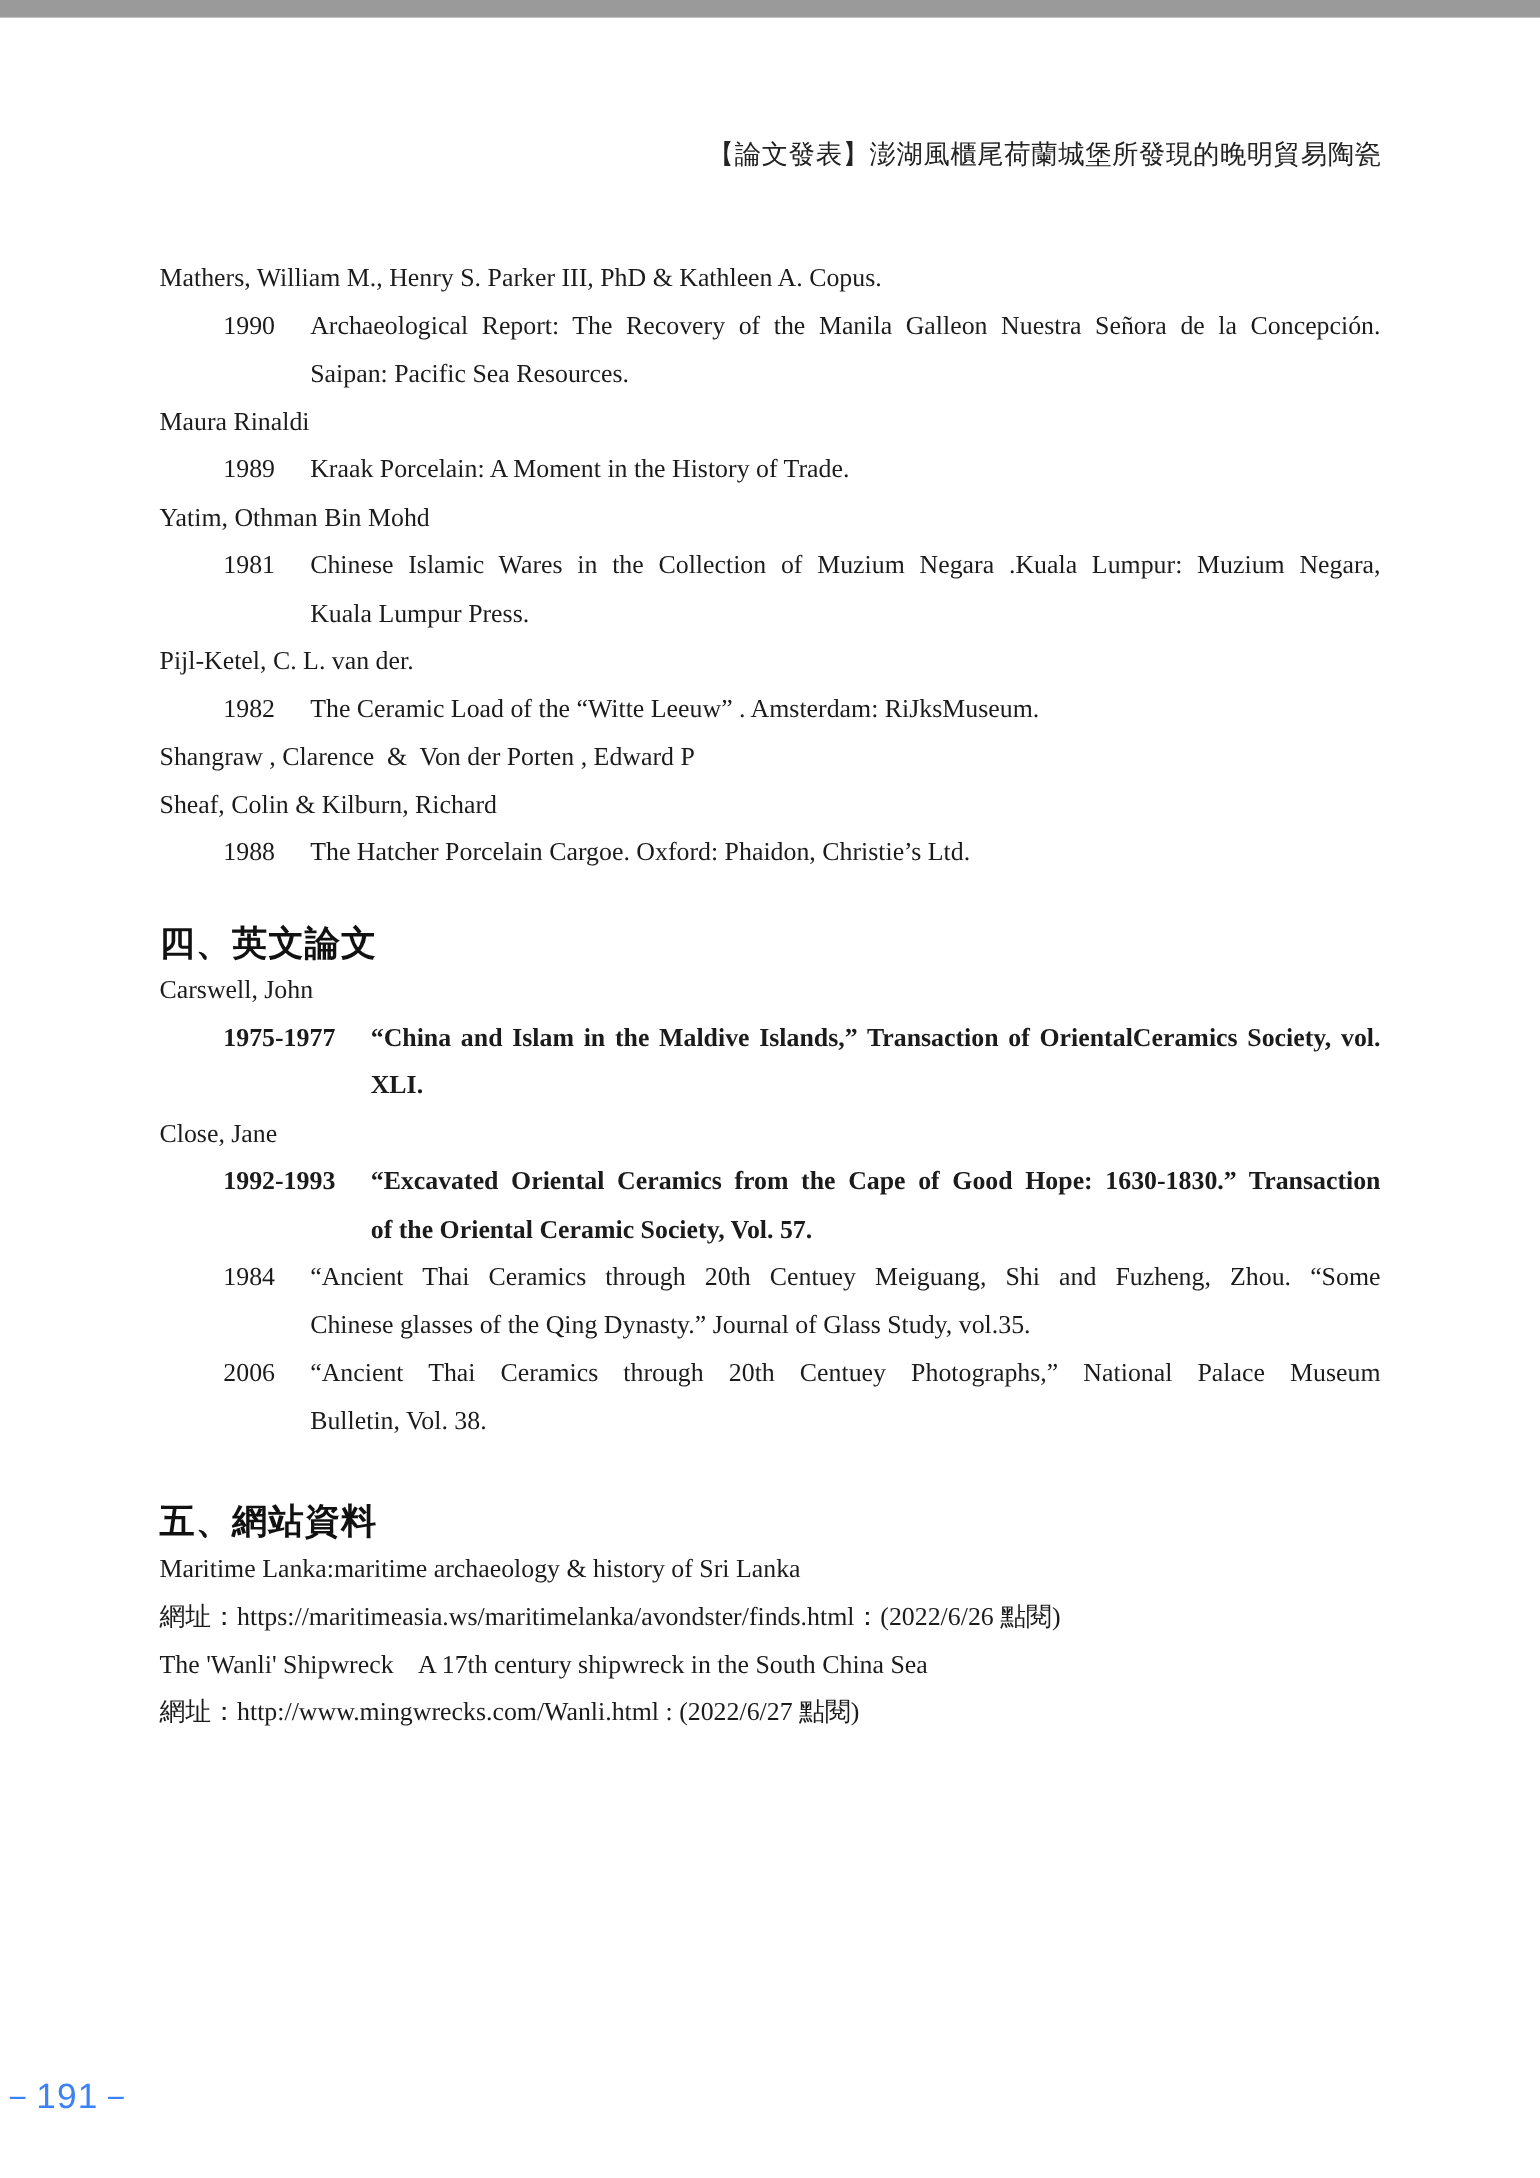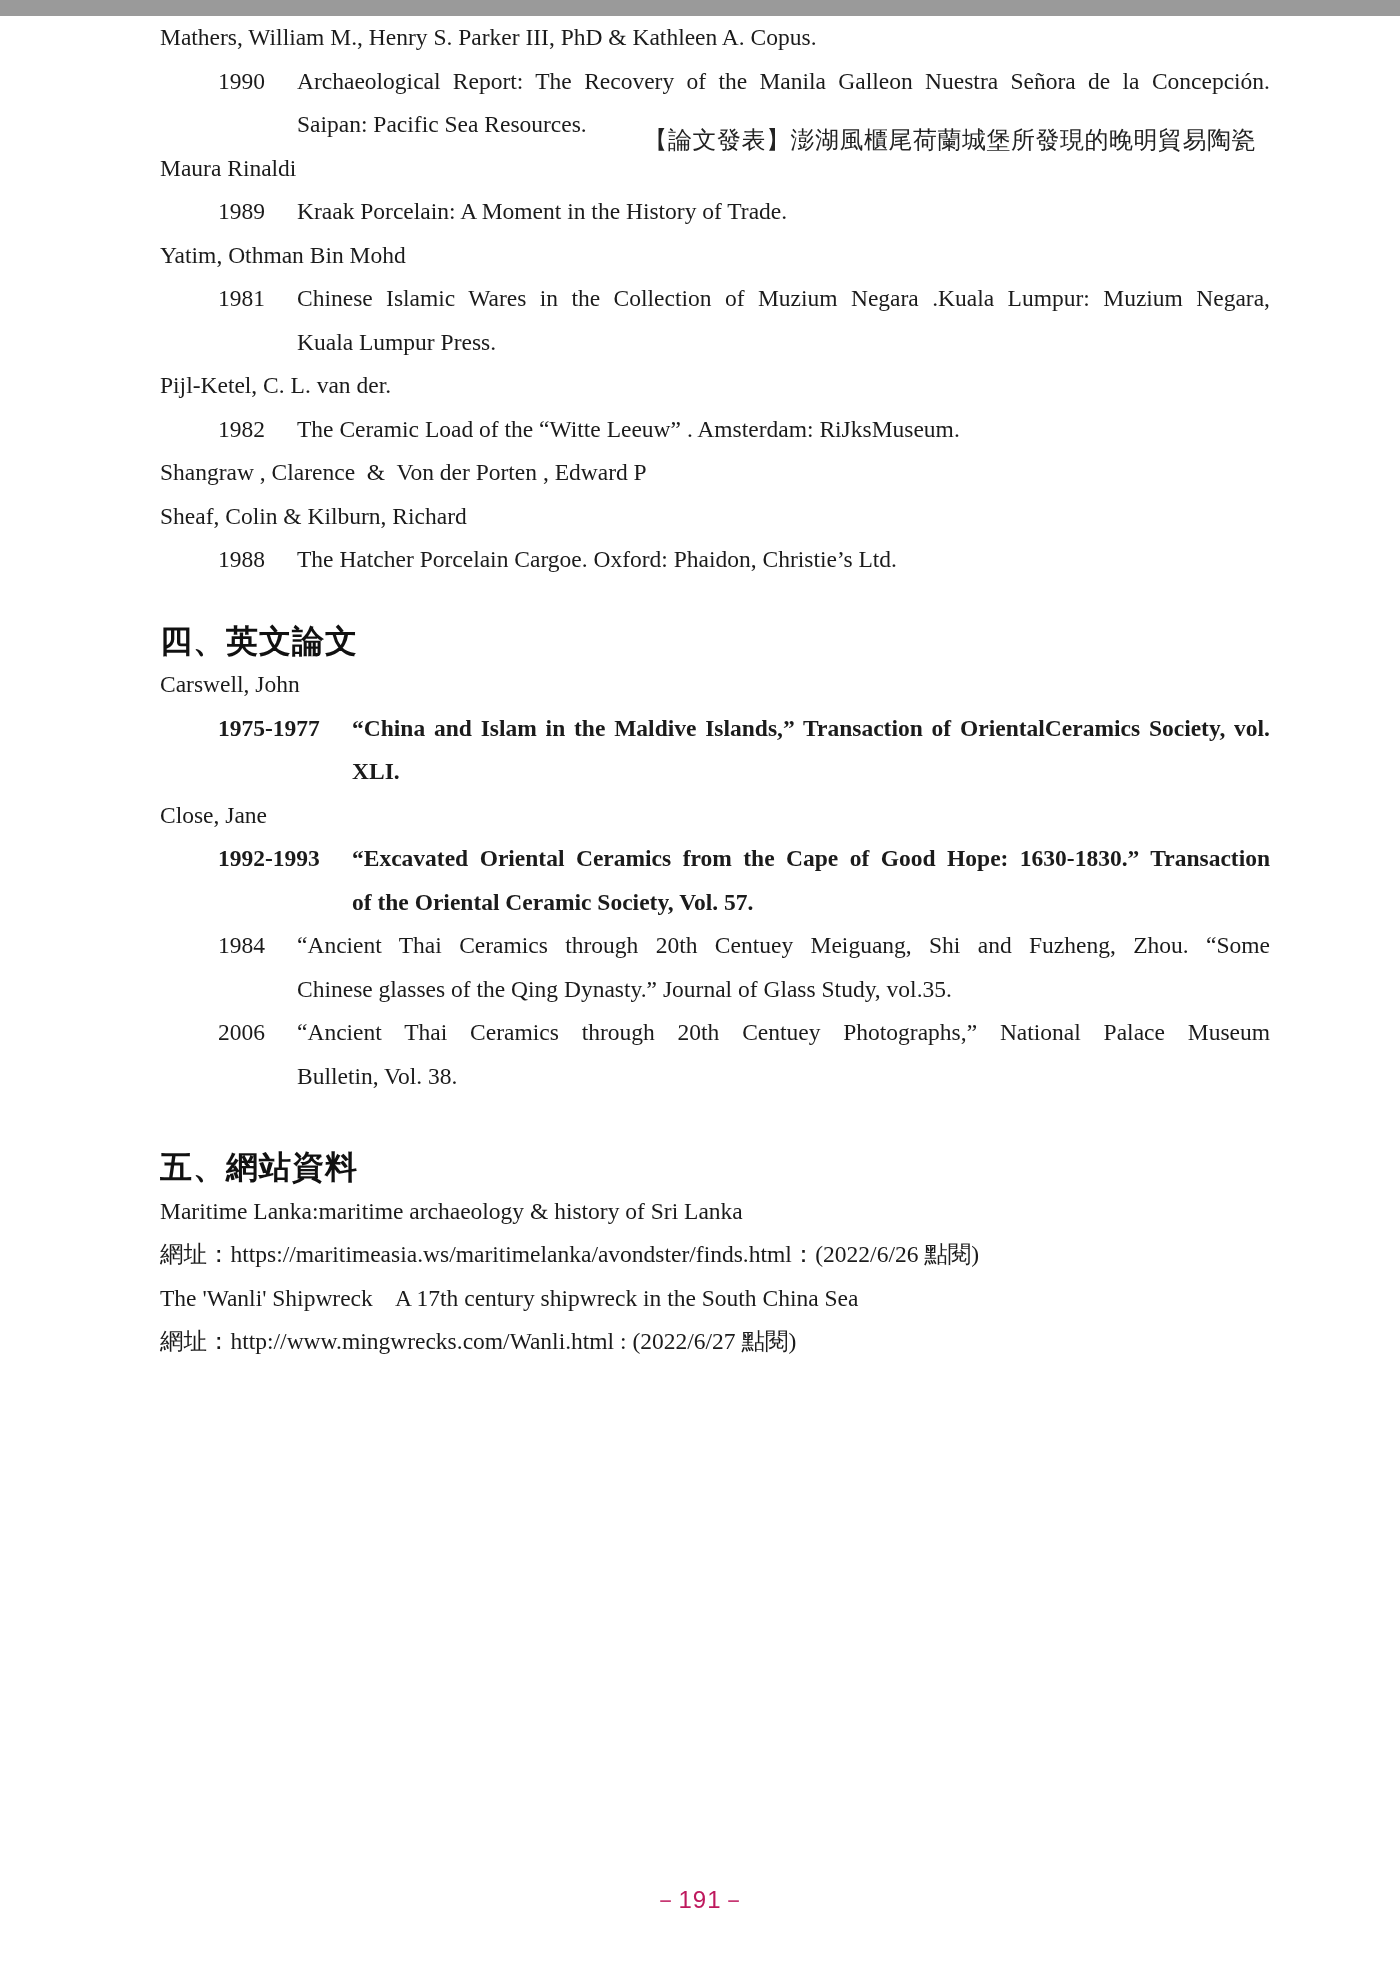--- a/index.html
+++ b/index.html
@@ -20,22 +20,23 @@
     top: 108px;
     right: 144px;
     font-family: "Liberation Sans", "DejaVu Sans", sans-serif;
     font-size: 24px;
     letter-spacing: 0.5px;
     color: #222;
     white-space: nowrap;
   }
   .content {
     position: absolute;
-    top: 0; left: 160px;
+    top: 0; left: 145px;
     width: 1110px;
+    padding-top: 216px;
     line-height: 43.5px;
   }
   .content p { margin: 0; }
   h2.section-heading {
     margin: 0;
     font-family: "Liberation Sans", "DejaVu Sans", sans-serif;
     font-weight: bold;
     font-size: 32px;
     line-height: 43.5px;
     color: #111;
@@ -55,25 +56,25 @@
   }
   .work.wide { margin-left: 192px; font-weight: bold; }
   .work.wide .year { width: 192px; margin-left: -192px; }
   .wline { text-align: justify; }
   .wline.stretch { text-align-last: justify; }
   .page-number {
     position: absolute;
     top: 1868px;
     left: 0;
     width: 100%;
-    text-align: center;
+    text-align: left;
     font-family: "Liberation Sans", "DejaVu Sans", sans-serif;
-    font-size: 24px;
+    font-size: 32px;
     letter-spacing: 1px;
-    color: #be185d;
+    color: #3b82f6;
   }
 </style>
 </head>
 <body>
 
 <div class="page">
   <div class="running-header">【論文發表】澎湖風櫃尾荷蘭城堡所發現的晚明貿易陶瓷</div>
 
   <main class="content">
       <section class="bib-section">

